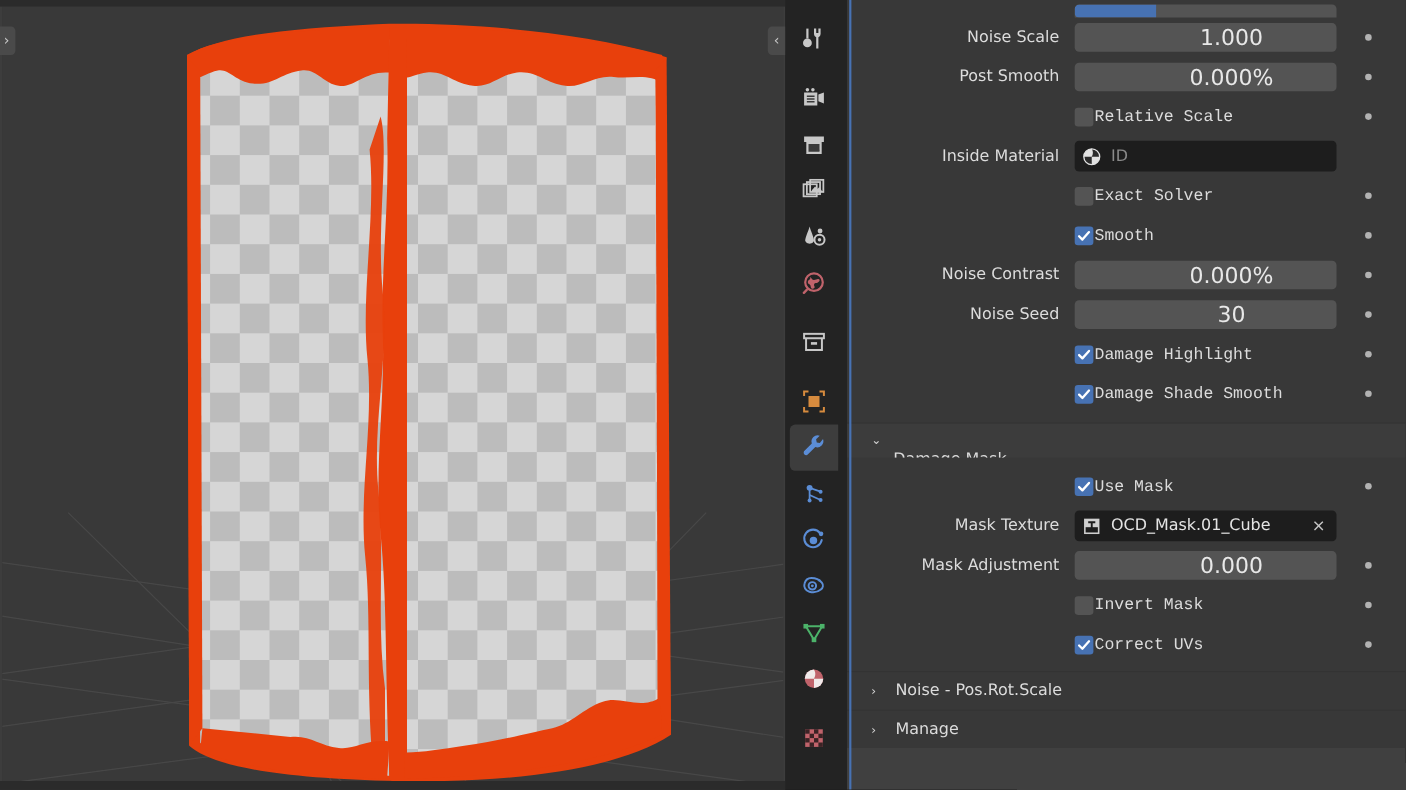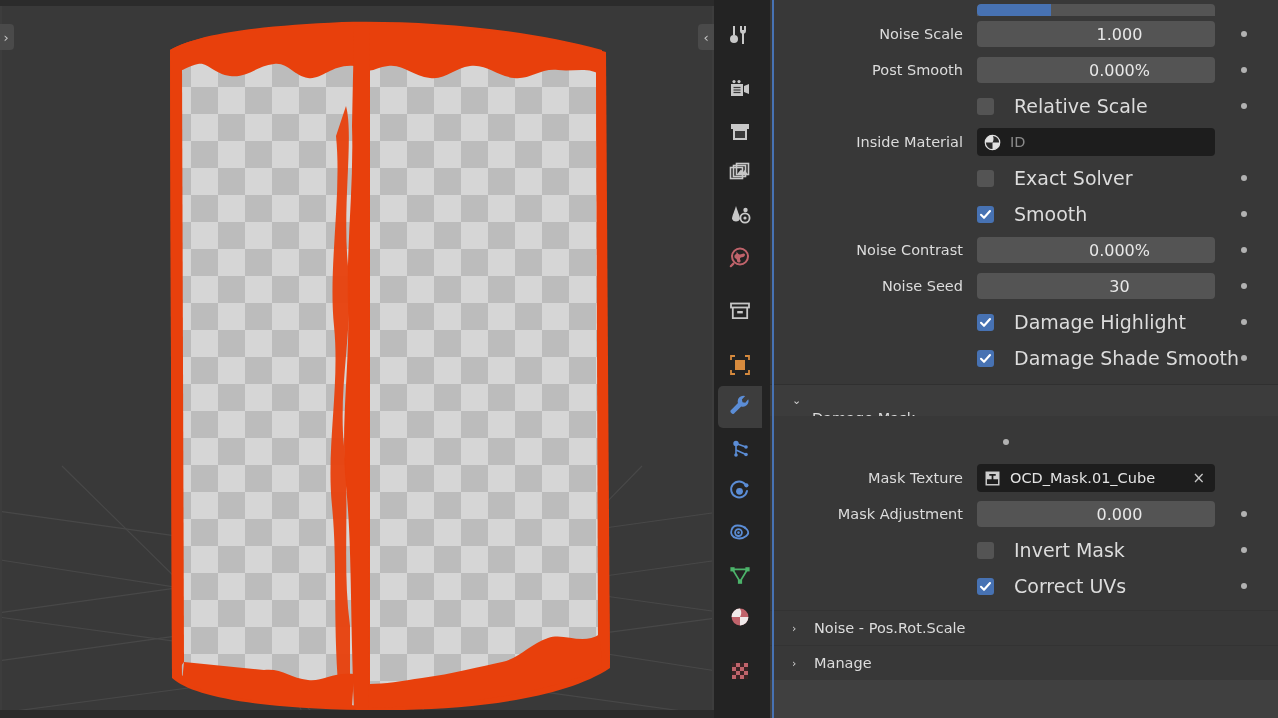--- a/index.html
+++ b/index.html
@@ -123,21 +123,21 @@
     background: #b2b2b2;
     cursor: pointer;
   }
 
   
   .numfield {
     height: 26px;
     background: #545454;
     border-radius: 4px;
     color: #e8e8e8;
-    font-size: 16px;
+    font-size: 20px;
     display: flex; align-items: center; justify-content: center;
     cursor: pointer;
     user-select: none;
     padding-left: 47px;
   }
   .numfield.slider {
     background: #545454;
     position: relative; overflow: hidden;
   }
   .numfield.slider .fill {
@@ -165,21 +165,21 @@
   .cbox {
     width: 17px; height: 17px; border-radius: 3px;
     background: #545454;
     flex: none;
     display: flex; align-items: center; justify-content: center;
     cursor: pointer;
   }
   .cbox.on { background: #4772b3; }
   .cbox .chk { display: none; }
   .cbox.on .chk { display: block; }
-  .cblabel { color: #dcdcdc; font-size: 19px; margin-left: 20px; white-space: nowrap; }
+  .cblabel { color: #dcdcdc; font-size: 15px; margin-left: 1px; white-space: nowrap; font-family: Liberation Mono, monospace; }
 
   .subpanel-closed {
     height: 35px; display: flex; align-items: center;
     padding-left: 22px; cursor: pointer;
     background: #383838;
     border-top: 1px solid #333;
   }
   .subpanel-closed .ptri { color: #d2d2d2; font-size: 11px; margin-right: 10px; width:12px; display:inline-block;}
   .subpanel-closed .ptitle { color: #dcdcdc; font-size: 14.5px; }
 </style>
@@ -591,20 +591,28 @@
     <div class="panel-head">
       <span class="ptri">⌄</span>
       <span class="ptitle">Damage Mask</span>
     </div>
 
     <div class="panel-body">
       <div style="height:8px;"></div>
 
       <div class="row">
         <div class="lbl"></div>
+        <div class="ctl cbrow">
+          <div class="cbox on">
+            <svg class="chk" width="13" height="13" viewBox="0 0 13 13">
+              <path d="M2 6.8l3 3L11 3" fill="none" stroke="#fff" stroke-width="2.1" stroke-linecap="round" stroke-linejoin="round"></path>
+            </svg>
+          </div>
+          <div class="cblabel">Use Mask</div>
+        </div>
         <div class="deco-cell">
           <div class="deco"></div>
         </div>
       </div>
 
       <div class="row">
         <div class="lbl">Mask Texture</div>
         <div class="ctl">
           <div class="idfield">
             <svg width="19" height="19" viewBox="0 0 20 20">

